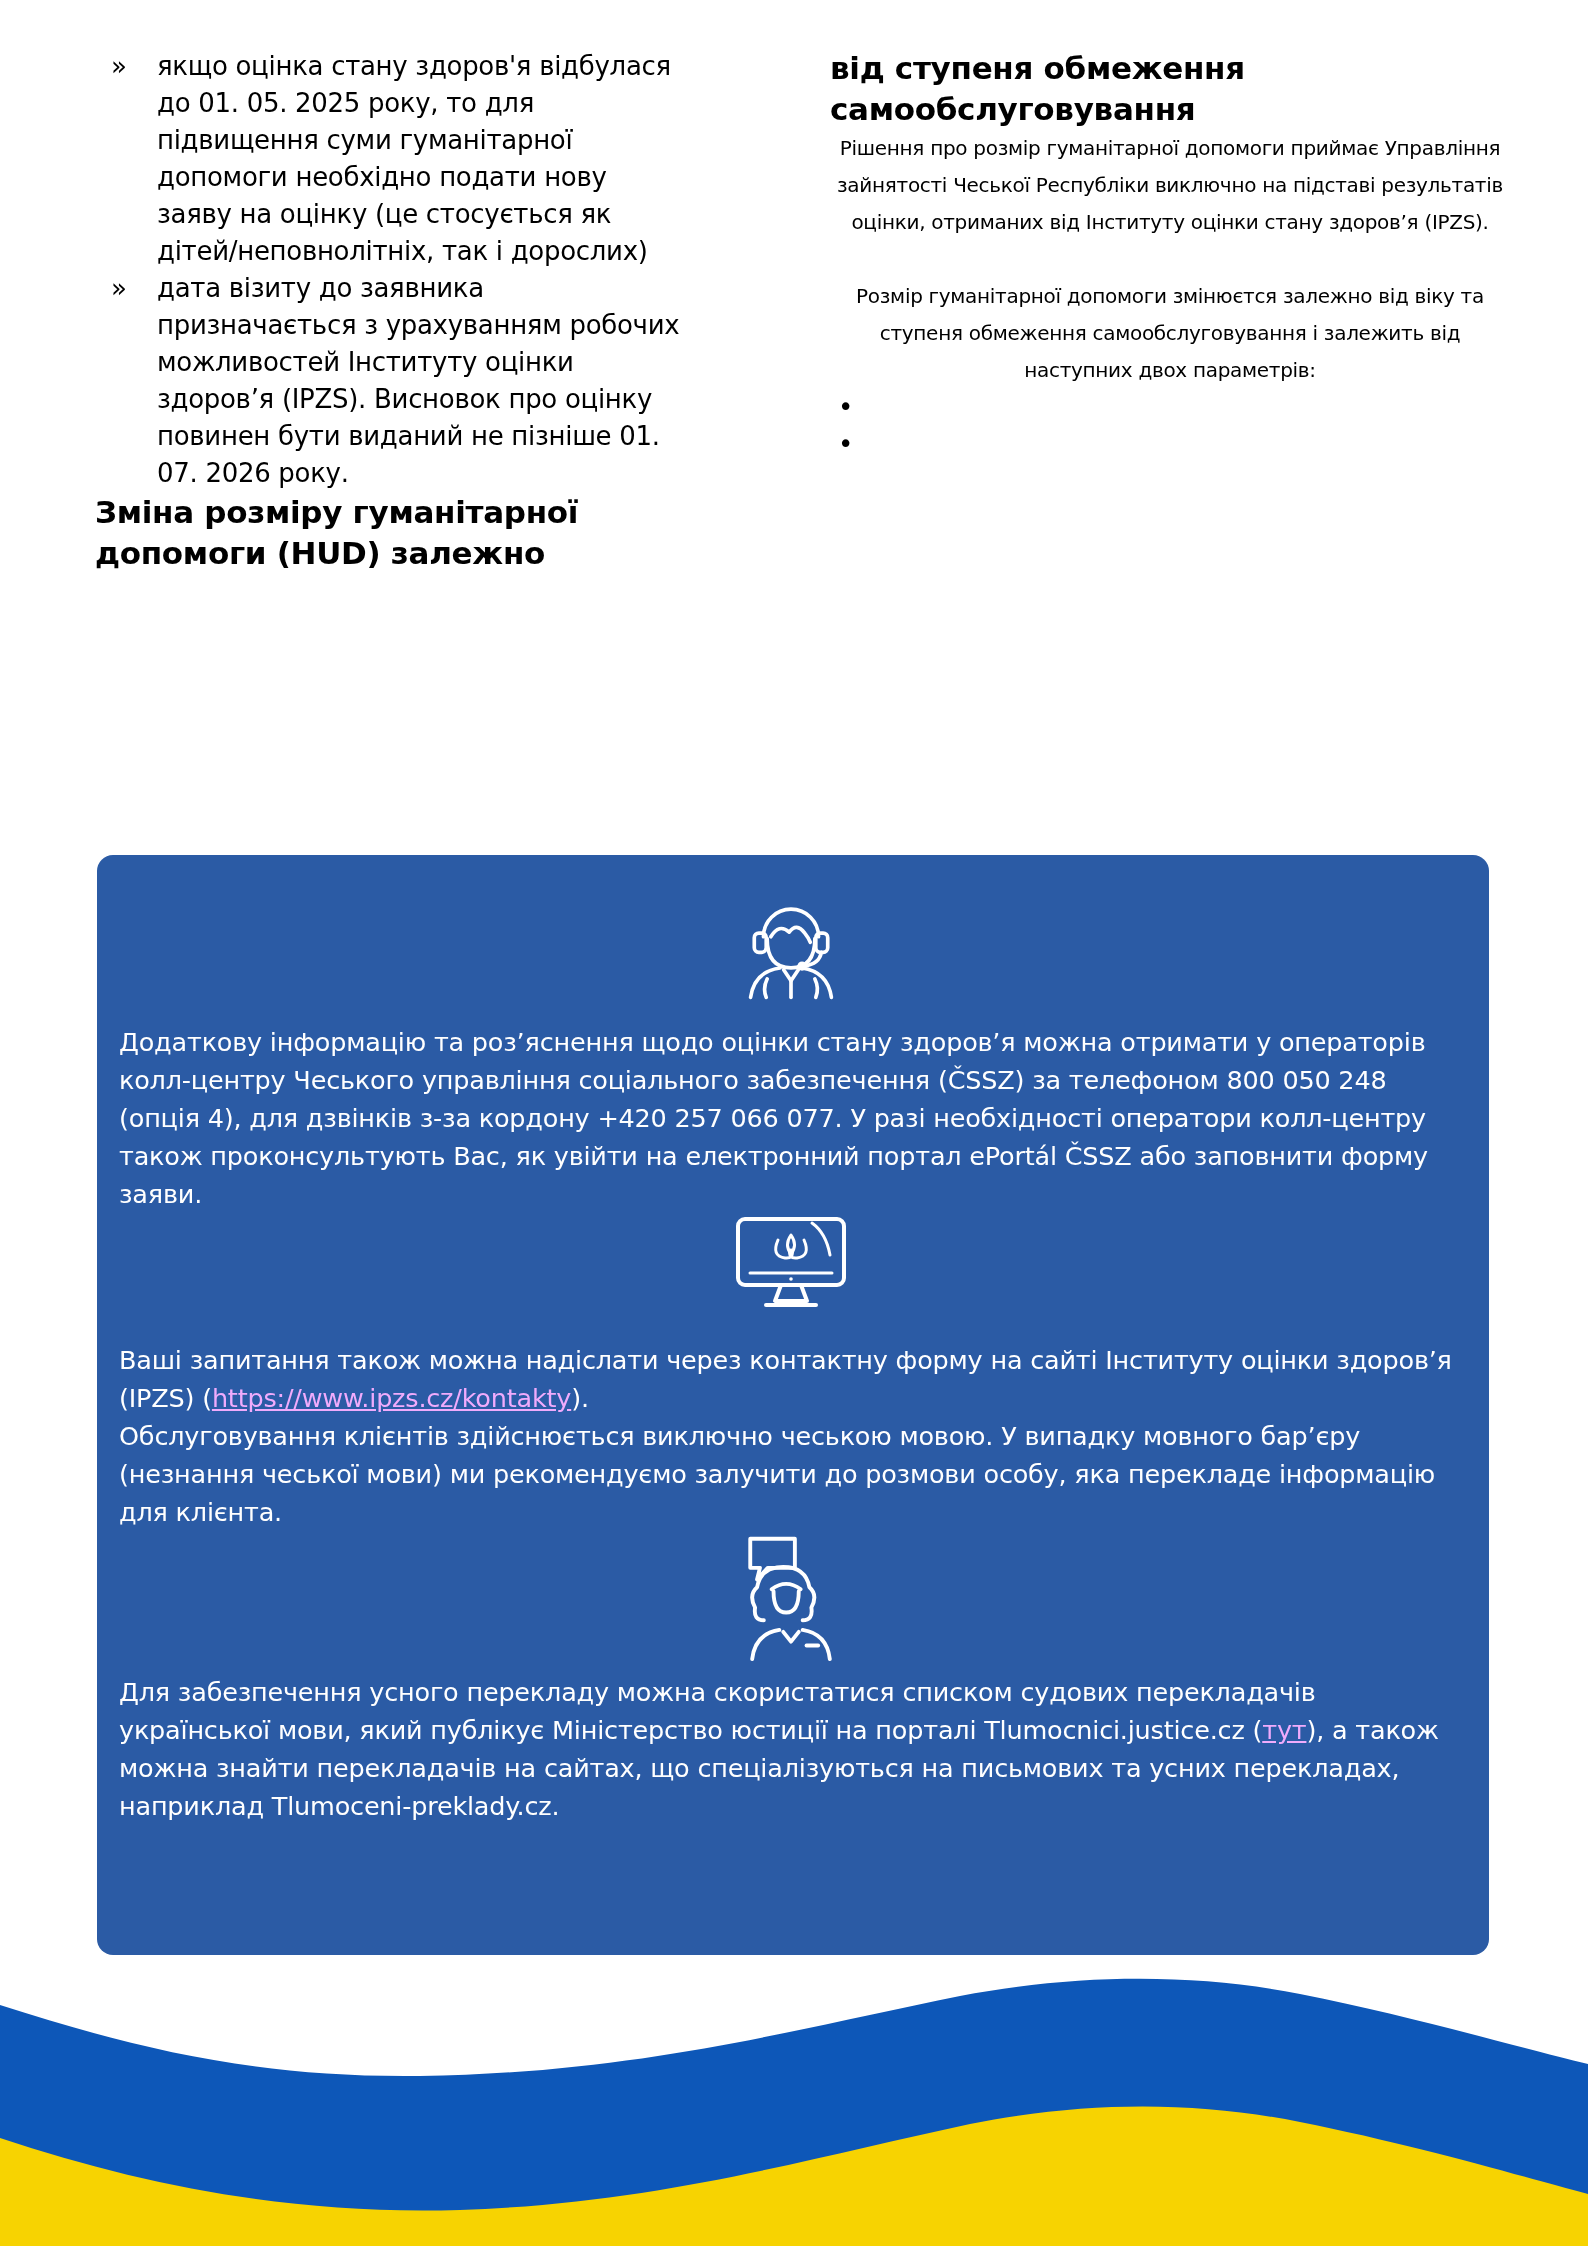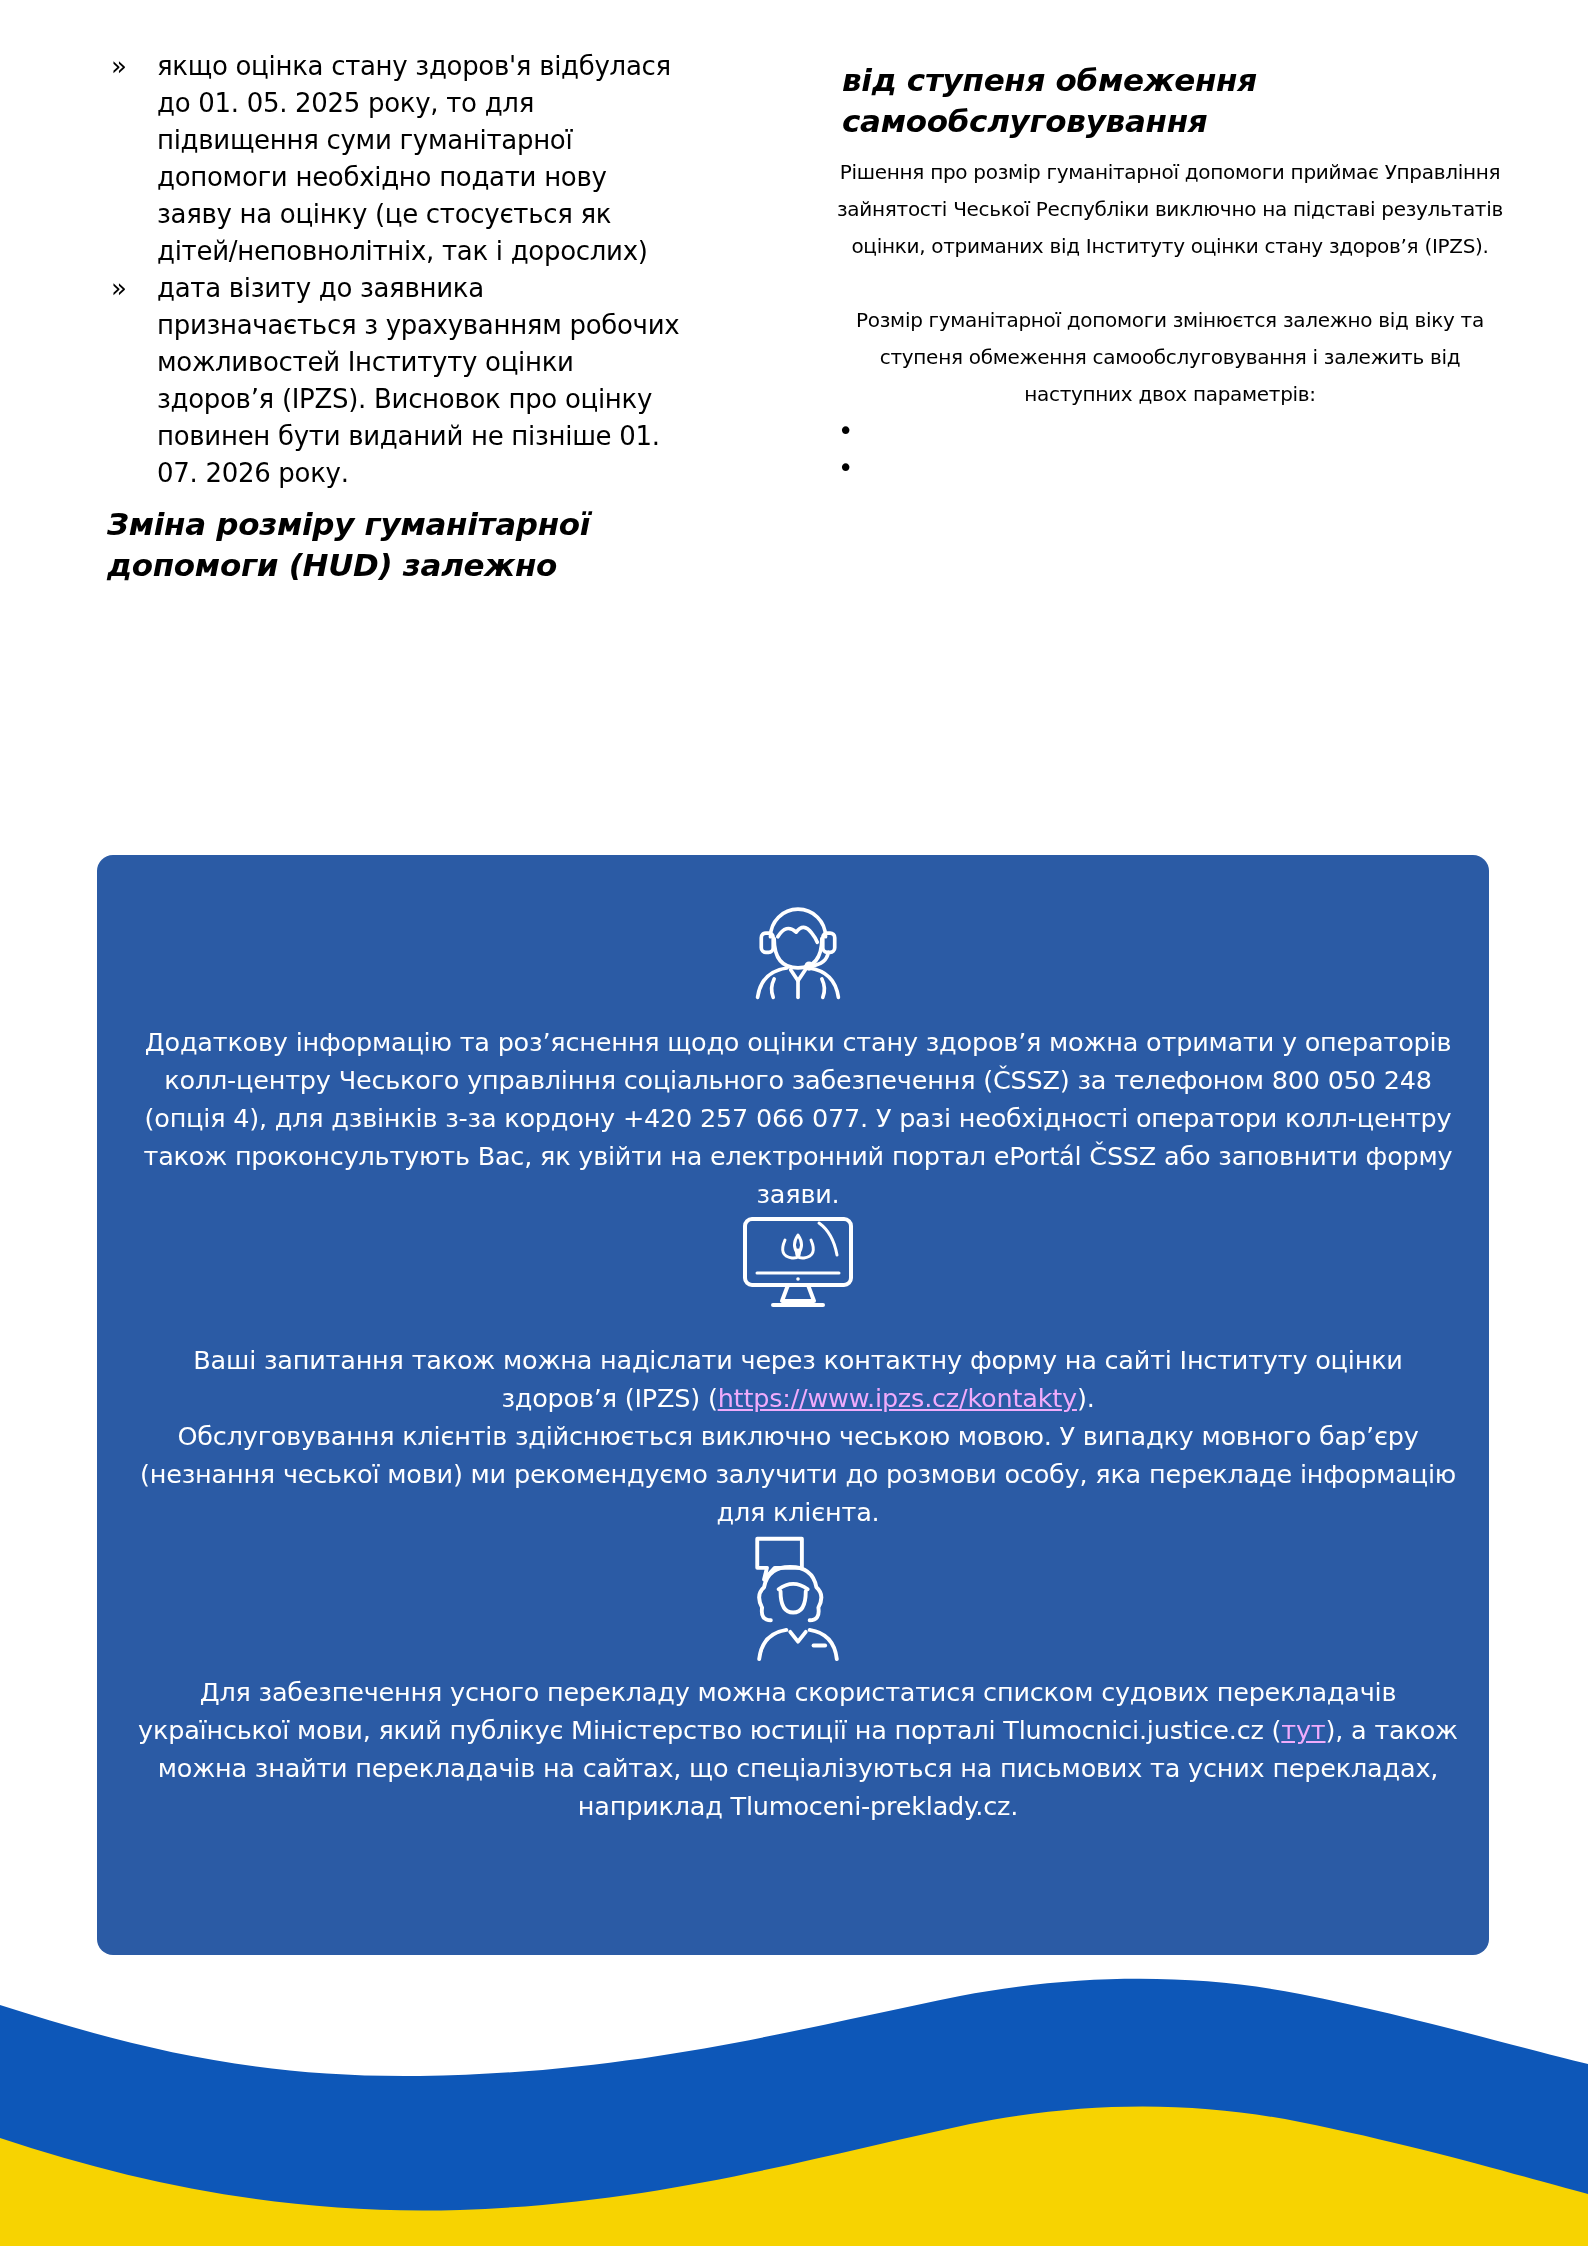--- a/index.html
+++ b/index.html
@@ -9,33 +9,33 @@
     font-family:"DejaVu Sans","Liberation Sans",sans-serif;
     color:#000;
   }
   
   .col-left{position:absolute;left:95px;top:48px;width:665px;}
   .col-right{position:absolute;left:830px;top:48px;width:680px;}
   .bullet-item{display:flex;font-size:26px;line-height:37px;letter-spacing:-0.3px;}
   .bullet-item .marker{width:62px;flex:0 0 62px;padding-left:16px;box-sizing:border-box;}
   .bullet-item .btxt{flex:1;max-width:530px;}
   h2.doc-heading{
-    font-size:31px;line-height:41px;font-weight:bold;margin:12px;letter-spacing:-0.3px;font-style:italic;
+    font-size:31px;line-height:41px;font-weight:bold;margin:0;letter-spacing:-0.3px;
   }
   .heading-left{margin-top:44px;width:520px;}
   .heading-right{width:570px;margin-bottom:14px;}
   .para{font-size:20px;line-height:37px;letter-spacing:-0.3px;margin:0 0 0 0;text-align:center;}
   .para + .para{margin-top:37px;}
   .dot-item{display:flex;font-size:26px;line-height:37px;letter-spacing:-0.3px;}
   .dot-item .marker{width:58px;flex:0 0 58px;padding-left:8px;box-sizing:border-box;}
   
   .info-box{
     position:absolute;left:97px;top:855px;width:1392px;height:1100px;
-    background:#2B5BA5;border-radius:16px;color:#fff;text-align:center;
-    box-sizing:border-box;padding:34px 26px 0 36px;
+    background:#2B5BA5;border-radius:16px;color:#fff;
+    box-sizing:border-box;padding:34px 26px 0 22px;
   }
   .info-box .icon{display:block;margin:0 auto;}
   .box-para{font-size:25.5px;line-height:38px;letter-spacing:-0.2px;margin:0;}
   .box-para .link{color:#f0abfc;text-decoration:underline;cursor:pointer;}
   .m-t22{margin-top:22px;}
   .m-t40{margin-top:40px;}
   .m-t28{margin-top:28px;}
   .m-t26{margin-top:26px;}
   .m-t12{margin-top:12px;}
   

